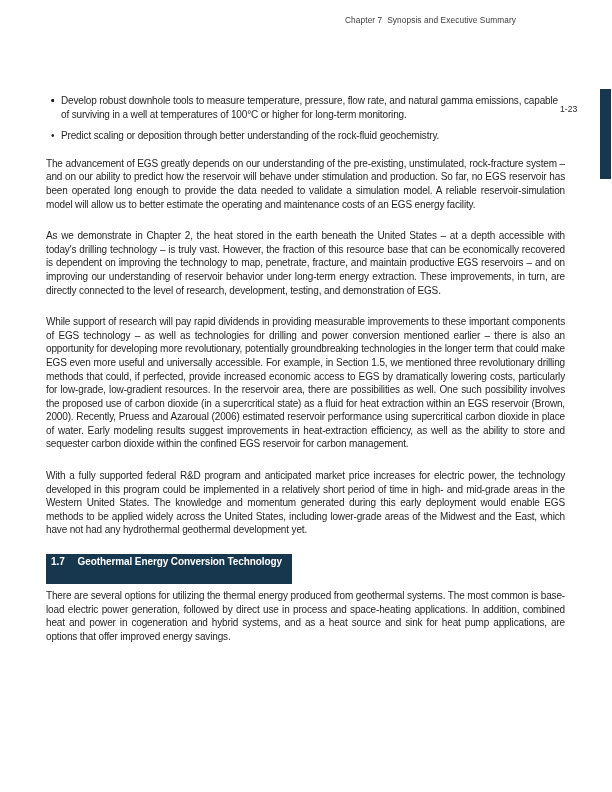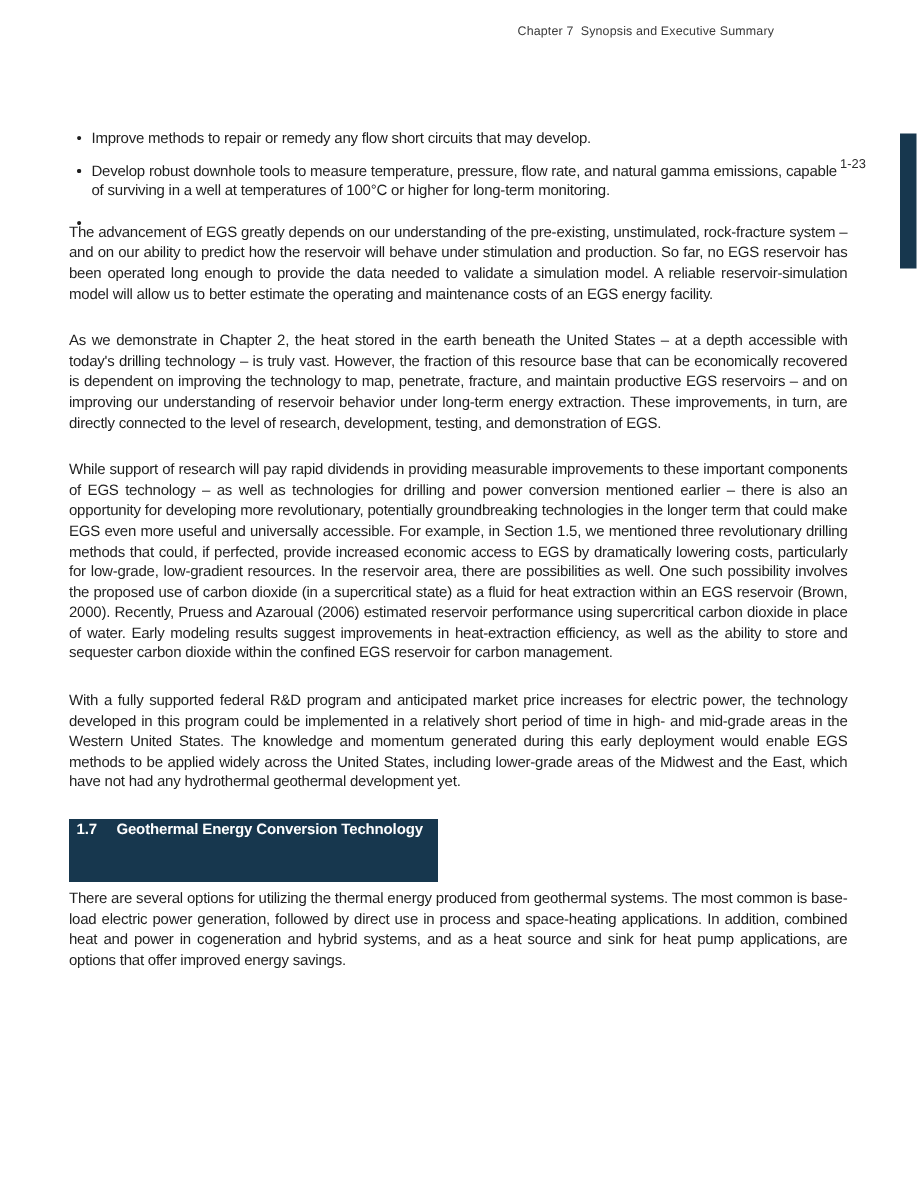--- a/index.html
+++ b/index.html
@@ -70,21 +70,21 @@
     text-align: justify;
   }
   .section-heading {
     display: inline-block;
     background: var(--navy, #17374e);
     color: #ffffff;
     font-weight: bold;
     font-size: 10px;
     line-height: 15px;
     height: 30px;
-    padding: 0 10px 12px 5px;
+    padding: 0 10px 0 5px;
     margin: -4px 0 5px 0;
     letter-spacing: -0.1px;
     white-space: nowrap;
   }
   .section-heading .section-number {
     margin-right: 13px;
   }
   .content p.last {
     margin-bottom: 0;
   }
@@ -98,31 +98,31 @@
 
   <div class="page-number">1-23</div>
 
   <div class="page-tab"></div>
 
   <div class="content">
 
     <ul class="bullet-list">
       <li class="bullet-item">
         <span class="bullet-marker">•</span>
-        <span class="bullet-text">Improve methods to repair or remedy any flow short circuits that may develop.</span>
       </li>
       <li class="bullet-item">
         <span class="bullet-marker">•</span>
       </li>
       <li class="bullet-item">
         <span class="bullet-marker">•</span>
         <span class="bullet-text">Develop robust downhole tools to measure temperature, pressure, flow rate, and natural gamma emissions, capable of surviving in a well at temperatures of 100°C or higher for long-term monitoring.</span>
       </li>
       <li class="bullet-item">
         <span class="bullet-marker">•</span>
+        <span class="bullet-text">Predict scaling or deposition through better understanding of the rock-fluid geochemistry.</span>
       </li>
     </ul>
 
     <p>The advancement of EGS greatly depends on our understanding of the pre-existing, unstimulated, rock-fracture system – and on our ability to predict how the reservoir will behave under stimulation and production. So far, no EGS reservoir has been operated long enough to provide the data needed to validate a simulation model. A reliable reservoir-simulation model will allow us to better estimate the operating and maintenance costs of an EGS energy facility.</p>
     <p>As we demonstrate in Chapter 2, the heat stored in the earth beneath the United States – at a depth accessible with today's drilling technology – is truly vast. However, the fraction of this resource base that can be economically recovered is dependent on improving the technology to map, penetrate, fracture, and maintain productive EGS reservoirs – and on improving our understanding of reservoir behavior under long-term energy extraction. These improvements, in turn, are directly connected to the level of research, development, testing, and demonstration of EGS.</p>
     <p>While support of research will pay rapid dividends in providing measurable improvements to these important components of EGS technology – as well as technologies for drilling and power conversion mentioned earlier – there is also an opportunity for developing more revolutionary, potentially groundbreaking technologies in the longer term that could make EGS even more useful and universally accessible. For example, in Section 1.5, we mentioned three revolutionary drilling methods that could, if perfected, provide increased economic access to EGS by dramatically lowering costs, particularly for low-grade, low-gradient resources. In the reservoir area, there are possibilities as well. One such possibility involves the proposed use of carbon dioxide (in a supercritical state) as a fluid for heat extraction within an EGS reservoir (Brown, 2000). Recently, Pruess and Azaroual (2006) estimated reservoir performance using supercritical carbon dioxide in place of water. Early modeling results suggest improvements in heat-extraction efficiency, as well as the ability to store and sequester carbon dioxide within the confined EGS reservoir for carbon management.</p>
     <p>With a fully supported federal R&amp;D program and anticipated market price increases for electric power, the technology developed in this program could be implemented in a relatively short period of time in high- and mid-grade areas in the Western United States. The knowledge and momentum generated during this early deployment would enable EGS methods to be applied widely across the United States, including lower-grade areas of the Midwest and the East, which have not had any hydrothermal geothermal development yet.</p>
 
     <div class="section-heading">
       <span class="section-number">1.7</span><span class="section-title">Geothermal Energy Conversion Technology</span>

